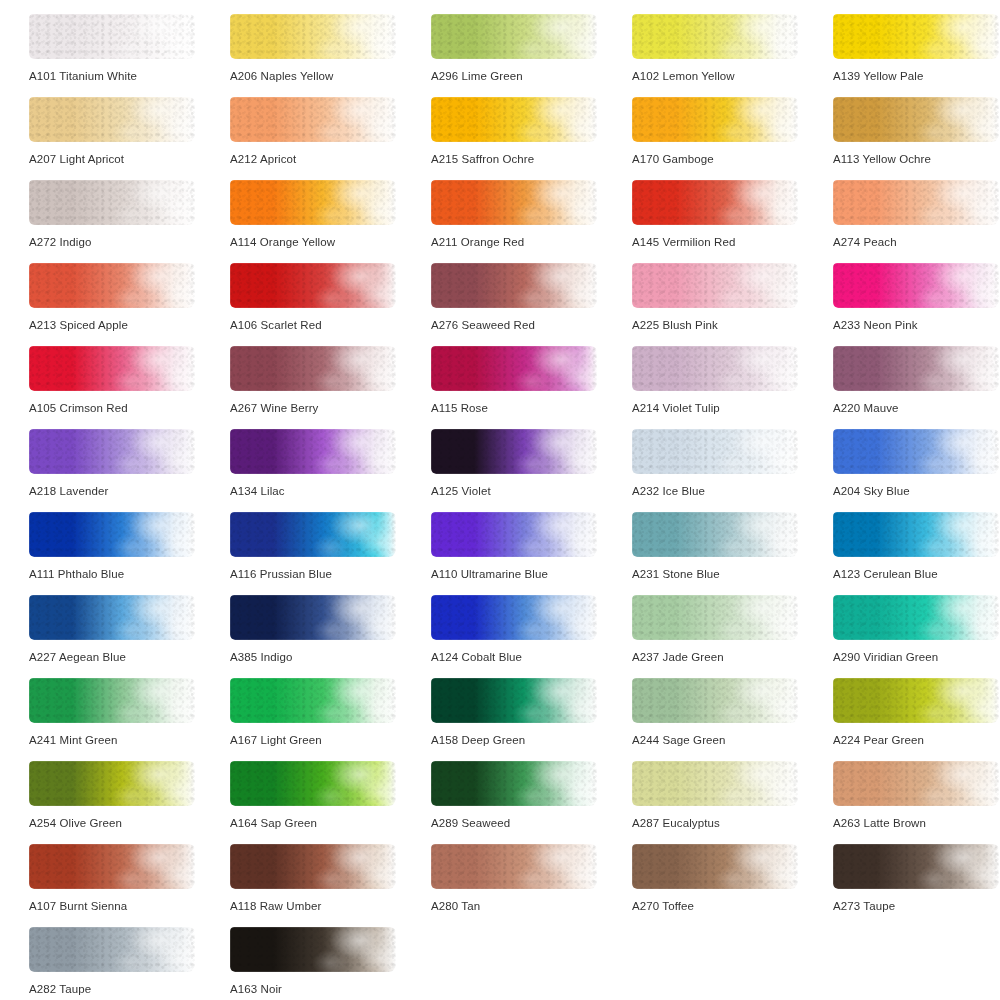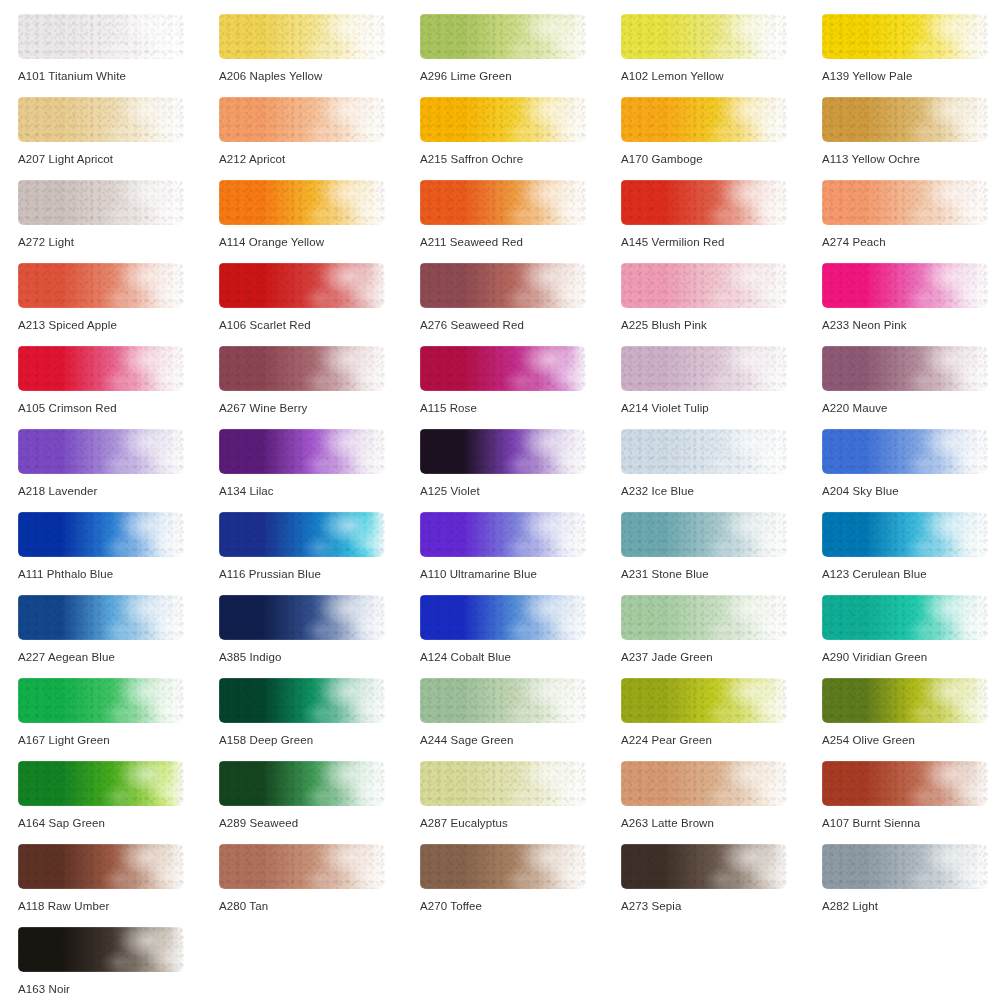--- a/index.html
+++ b/index.html
@@ -24,20 +24,21 @@
     grid-template-columns: repeat(5, 201px);
     grid-template-rows: repeat(12, 83px);
     padding: 14px 0 0 18px;
     box-sizing: border-box;
   }
 
   .swatch-cell {
     position: relative;
     width: 201px;
     height: 83px;
+    margin-left: 11px;
   }
 
   .swatch-chip {
     position: relative;
     width: 166px;
     height: 45px;
     border-radius: 4px 6px 7px 5px;
     overflow: hidden;
     background: #ffffff;
   }
@@ -196,39 +197,39 @@
       </div>
       <div class="swatch-label">A113 Yellow Ochre</div>
     </div>
     <div class="swatch-cell">
       <div class="swatch-chip">
         <div class="grad" style="background: linear-gradient(90deg, rgb(205, 193, 189) 0%, rgb(205, 193, 189) 26%, rgb(222, 213, 209) 56%, rgb(250, 247, 246) 88%, rgb(255, 255, 255) 100%);"></div>
         <div class="tex"></div>
         <div class="bloom"></div>
         <div class="edge"></div>
       </div>
-      <div class="swatch-label">A272 Light</div>
+      <div class="swatch-label">A272 Indigo</div>
     </div>
     <div class="swatch-cell">
       <div class="swatch-chip">
         <div class="grad" style="background: linear-gradient(90deg, rgb(248, 122, 18) 0%, rgb(248, 122, 18) 26%, rgb(247, 182, 43) 56%, rgb(251, 241, 214) 88%, rgb(255, 255, 255) 100%);"></div>
         <div class="tex"></div>
         <div class="bloom"></div>
         <div class="edge"></div>
       </div>
       <div class="swatch-label">A114 Orange Yellow</div>
     </div>
     <div class="swatch-cell">
       <div class="swatch-chip">
         <div class="grad" style="background: linear-gradient(90deg, rgb(236, 90, 28) 0%, rgb(236, 90, 28) 26%, rgb(240, 154, 62) 56%, rgb(251, 240, 223) 88%, rgb(255, 255, 255) 100%);"></div>
         <div class="tex"></div>
         <div class="bloom"></div>
         <div class="edge"></div>
       </div>
-      <div class="swatch-label">A211 Seaweed Red</div>
+      <div class="swatch-label">A211 Orange Red</div>
     </div>
     <div class="swatch-cell">
       <div class="swatch-chip">
         <div class="grad" style="background: linear-gradient(90deg, rgb(222, 45, 28) 0%, rgb(222, 45, 28) 26%, rgb(224, 97, 74) 56%, rgb(250, 238, 232) 88%, rgb(255, 255, 255) 100%);"></div>
         <div class="tex"></div>
         <div class="bloom"></div>
         <div class="edge"></div>
       </div>
       <div class="swatch-label">A145 Vermilion Red</div>
     </div>
@@ -461,20 +462,29 @@
       <div class="swatch-chip">
         <div class="grad" style="background: linear-gradient(90deg, rgb(16, 174, 150) 0%, rgb(16, 174, 150) 26%, rgb(31, 203, 174) 56%, rgb(230, 247, 244) 88%, rgb(255, 255, 255) 100%);"></div>
         <div class="tex"></div>
         <div class="bloom"></div>
         <div class="edge"></div>
       </div>
       <div class="swatch-label">A290 Viridian Green</div>
     </div>
     <div class="swatch-cell">
       <div class="swatch-chip">
+        <div class="grad" style="background: linear-gradient(90deg, rgb(28, 154, 74) 0%, rgb(28, 154, 74) 26%, rgb(140, 199, 149) 56%, rgb(240, 247, 239) 88%, rgb(255, 255, 255) 100%);"></div>
+        <div class="tex"></div>
+        <div class="bloom"></div>
+        <div class="edge"></div>
+      </div>
+      <div class="swatch-label">A241 Mint Green</div>
+    </div>
+    <div class="swatch-cell">
+      <div class="swatch-chip">
         <div class="grad" style="background: linear-gradient(90deg, rgb(18, 176, 75) 0%, rgb(18, 176, 75) 26%, rgb(62, 196, 99) 56%, rgb(233, 246, 233) 88%, rgb(255, 255, 255) 100%);"></div>
         <div class="tex"></div>
         <div class="bloom"></div>
         <div class="edge"></div>
       </div>
       <div class="swatch-label">A167 Light Green</div>
     </div>
     <div class="swatch-cell">
       <div class="swatch-chip">
         <div class="grad" style="background: linear-gradient(90deg, rgb(4, 67, 44) 0%, rgb(4, 67, 44) 26%, rgb(13, 148, 99) 56%, rgb(215, 236, 225) 88%, rgb(255, 255, 255) 100%);"></div>
@@ -583,30 +593,30 @@
       </div>
       <div class="swatch-label">A270 Toffee</div>
     </div>
     <div class="swatch-cell">
       <div class="swatch-chip">
         <div class="grad" style="background: linear-gradient(90deg, rgb(62, 48, 40) 0%, rgb(62, 48, 40) 26%, rgb(106, 88, 76) 56%, rgb(207, 196, 186) 88%, rgb(255, 255, 255) 100%);"></div>
         <div class="tex"></div>
         <div class="bloom"></div>
         <div class="edge"></div>
       </div>
-      <div class="swatch-label">A273 Sepia</div>
+      <div class="swatch-label">A273 Taupe</div>
     </div>
     <div class="swatch-cell">
       <div class="swatch-chip">
         <div class="grad" style="background: linear-gradient(90deg, rgb(142, 154, 164) 0%, rgb(142, 154, 164) 26%, rgb(173, 184, 192) 56%, rgb(234, 238, 241) 88%, rgb(255, 255, 255) 100%);"></div>
         <div class="tex"></div>
         <div class="bloom"></div>
         <div class="edge"></div>
       </div>
-      <div class="swatch-label">A282 Light</div>
+      <div class="swatch-label">A282 Taupe</div>
     </div>
     <div class="swatch-cell">
       <div class="swatch-chip">
         <div class="grad" style="background: linear-gradient(90deg, rgb(25, 21, 17) 0%, rgb(25, 21, 17) 26%, rgb(65, 56, 47) 56%, rgb(194, 182, 169) 88%, rgb(255, 255, 255) 100%);"></div>
         <div class="tex"></div>
         <div class="bloom"></div>
         <div class="edge"></div>
       </div>
       <div class="swatch-label">A163 Noir</div>
     </div>

